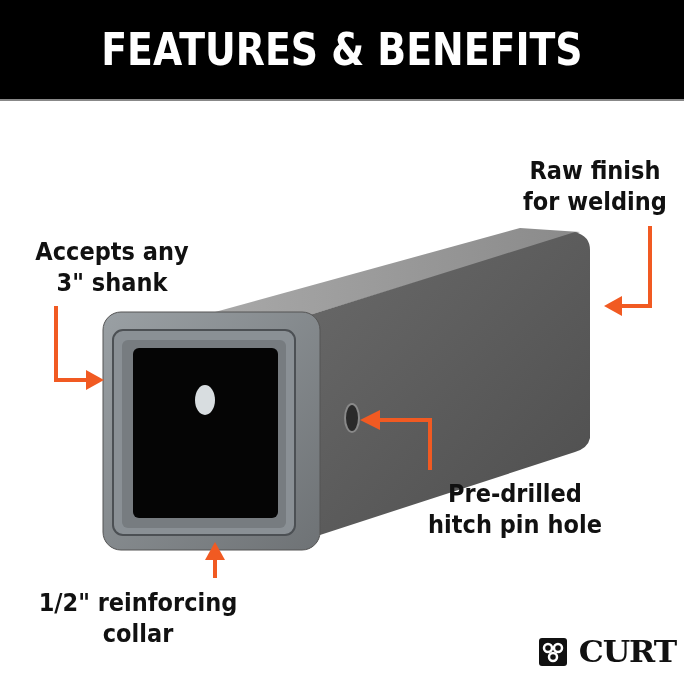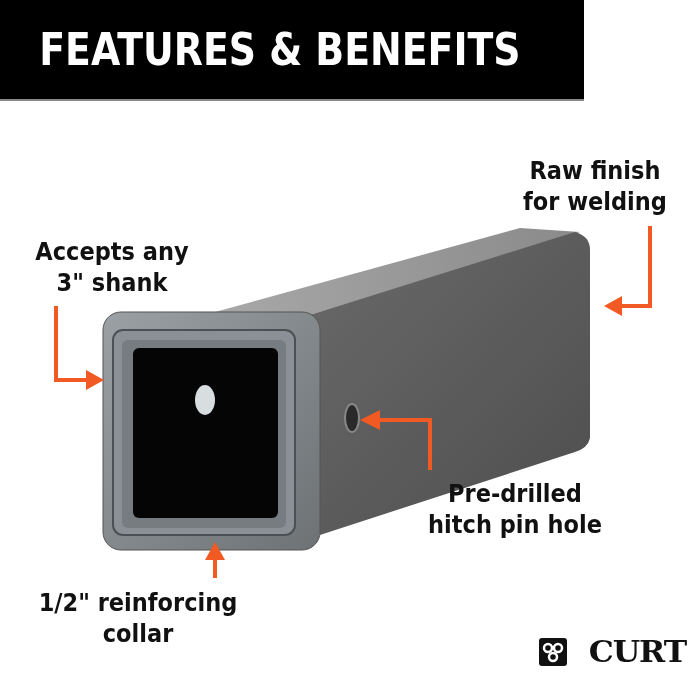--- a/index.html
+++ b/index.html
@@ -1,21 +1,21 @@
 <!DOCTYPE html>
 <html><head>
 <meta charset="utf-8">
 <style>
   html, body { margin: 0; padding: 0; }
   body { width: 700px; height: 700px; background: #ffffff; position: relative; overflow: hidden; font-family: "DejaVu Sans", sans-serif; }
-  .header { position: absolute; left: 0; top: 0; width: 584px; height: 99px; background: #000; display: flex; align-items: center; border-bottom: 2px solid #888; }
+  .header { position: absolute; left: 0; top: 0; width: 684px; height: 99px; background: #000; display: flex; align-items: center; justify-content: center; border-bottom: 2px solid #888; }
   .header h1 { margin: 0; color: #fff; font-family: "DejaVu Sans", sans-serif; font-weight: bold; font-size: 44px; letter-spacing: 0px; transform: scaleX(0.86); }
   .label { position: absolute; color: #111; font-weight: bold; font-size: 25px; line-height: 31px; text-align: center; transform: scaleX(0.9); transform-origin: center; }
   svg.scene { position: absolute; left: 0; top: 0; }
-  .logo { position: absolute; left: 539px; top: 634px; display: flex; align-items: center; gap: 24px; }
+  .logo { position: absolute; left: 539px; top: 634px; display: flex; align-items: center; gap: 14px; }
   .logo-text { font-family: "DejaVu Serif", serif; font-weight: bold; font-size: 30px; color: #111; letter-spacing: -1px; transform: scaleX(1.05); }
   .logo-mark { width: 28px; height: 28px; background: #111; border-radius: 3px; position: relative; }
 </style>
 </head>
 <body>
 
 <div class="header">
   <h1>FEATURES &amp; BENEFITS</h1>
 </div>
 

